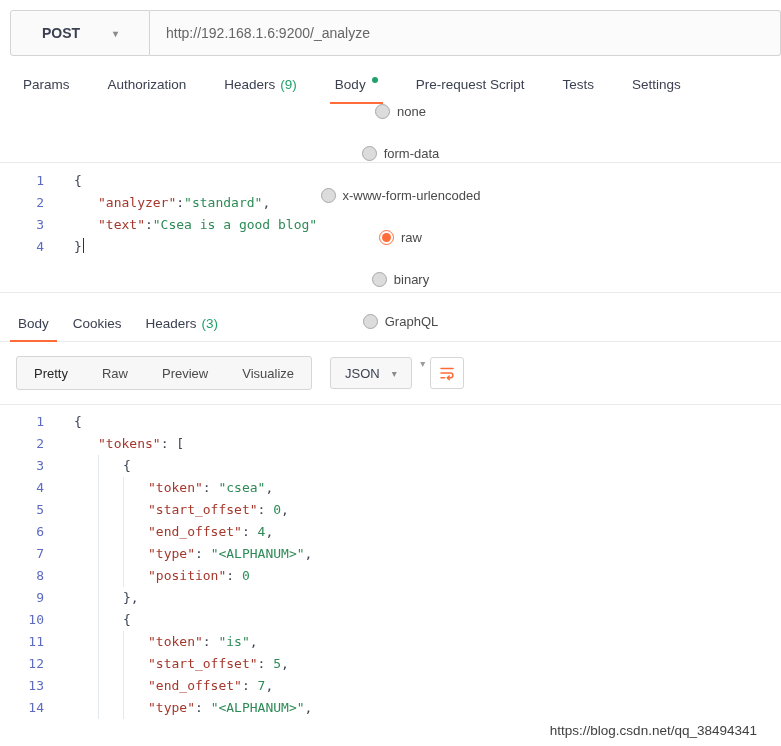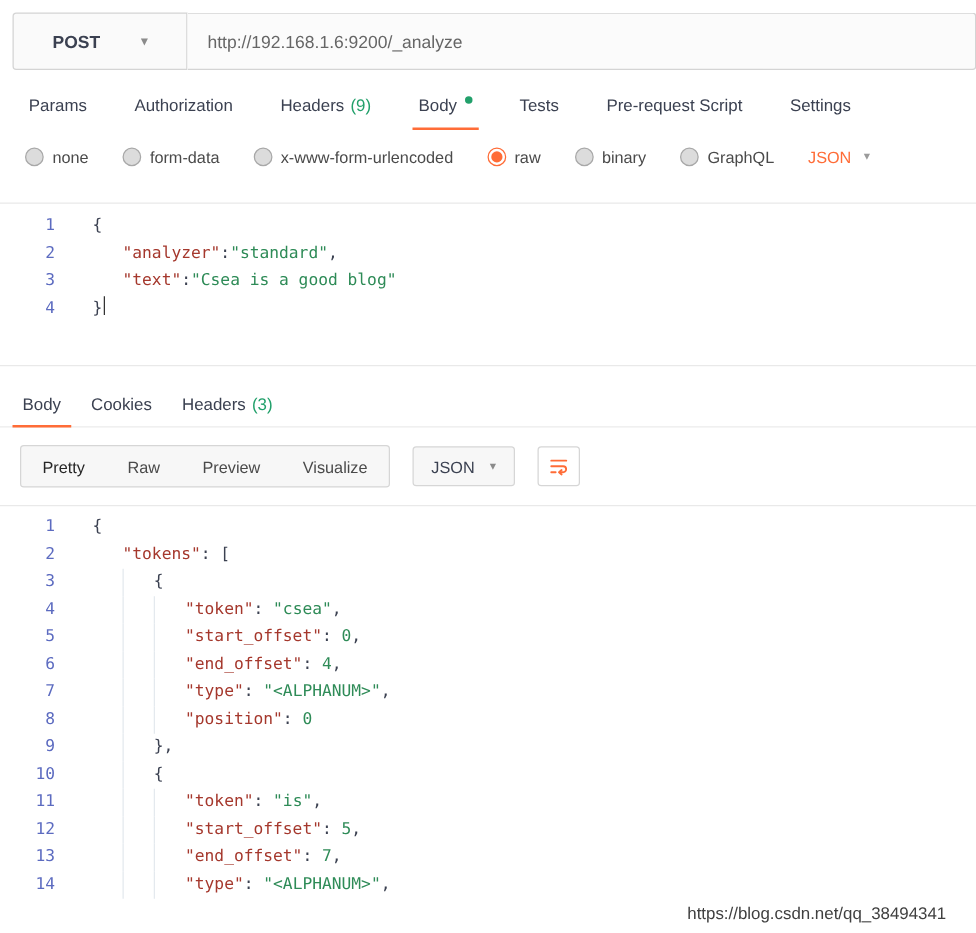--- a/index.html
+++ b/index.html
@@ -22,21 +22,21 @@
     display:flex;align-items:center;padding:0 16px;font-size:14px;color:#666;
     border-radius:0 3px 3px 0;
   }
   
   .req-tabs{display:flex;align-items:stretch;height:40px;margin:8px 0 0 4px;font-size:13.5px;}
   .tab{padding:0 19px;display:flex;align-items:center;position:relative;cursor:pointer;color:#3b4151;}
   .tab .cnt{color:#22a06b;margin-left:5px;}
   .tab.active::after{content:"";position:absolute;left:14px;right:14px;bottom:0;height:2px;background:#ff6c37;}
   .dot{width:6px;height:6px;border-radius:50%;background:#22a06b;margin-left:6px;margin-top:-9px;}
   
-  .mode-row{display:flex;align-items:center;gap:27px;padding:0 0 0 20px;height:42px;font-size:13px;color:#4a4a4a;}
+  .mode-row{display:flex;align-items:center;gap:27px;padding:0 0 0 20px;height:42px;font-size:13px;color:#4a4a4a;flex-direction:column;}
   .mode{display:flex;align-items:center;cursor:pointer;}
   .radio{width:13px;height:13px;border-radius:50%;border:1px solid #a8a8a8;background:#dcdcdc;margin-right:7px;position:relative;flex:none;}
   .radio.sel{border-color:#ff6c37;background:#fff;}
   .radio.sel::after{content:"";position:absolute;left:2px;top:2px;right:2px;bottom:2px;border-radius:50%;background:#ff6c37;}
   .json-lang{display:flex;align-items:center;gap:10px;color:#ff6c37;cursor:pointer;}
   .json-lang .chev{color:#9b9b9b;}
   
   .editor{
     border-top:1px solid #e9e9e9;
     font-family:"DejaVu Sans Mono","Liberation Mono",monospace;
@@ -90,24 +90,24 @@
     </div>
   <div class="tab">
       <span>Headers</span>
       <span class="cnt">(9)</span>
     </div>
   <div class="tab active">
       <span>Body</span>
       <span class="dot"></span>
     </div>
   <div class="tab">
+      <span>Pre-request Script</span>
+    </div>
+  <div class="tab">
       <span>Tests</span>
-    </div>
-  <div class="tab">
-      <span>Pre-request Script</span>
     </div>
   <div class="tab">
       <span>Settings</span>
     </div>
 </div>
 
 <div class="mode-row">
   <div class="mode">
       <span class="radio"></span>
       <span>none</span>

